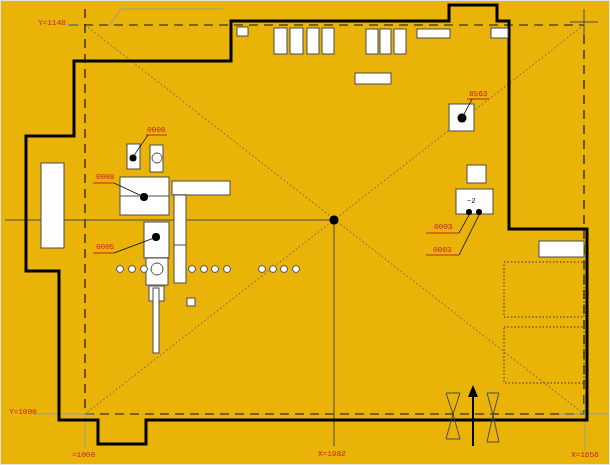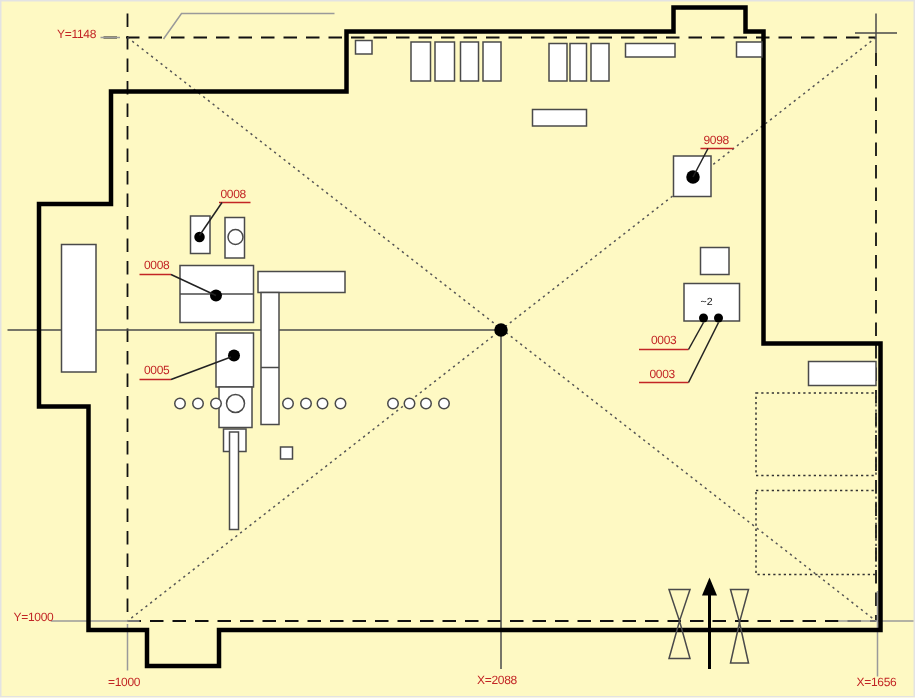--- a/index.html
+++ b/index.html
@@ -3,23 +3,23 @@
 <meta charset="utf-8">
 <style>
   :root{
     --label-red:#c22525;
     --outline:#000000;
     --thin:#4a4a4a;
     --gray:#9a9a9a;
   }
   html,body{margin:0;padding:0;background:#fff;}
   #stage{
-    position:relative;width:610px;height:465px;background:#fef9c3;
+    position:relative;width:610px;height:465px;background:#eab308;
     border:1px solid #e3e3e3;box-sizing:border-box;overflow:hidden;
-    font-family:Liberation Sans, sans-serif;
+    font-family:Liberation Mono, monospace;
   }
   svg{position:absolute;left:0;top:0;}
   .outline{fill:none;stroke:var(--outline);stroke-width:3;}
   .thin{fill:none;stroke:var(--thin);stroke-width:1;}
   .thinw{fill:#ffffff;stroke:var(--thin);stroke-width:1;}
   .grayln{fill:none;stroke:var(--gray);stroke-width:1;}
   .dash{fill:none;stroke:#111;stroke-width:1.2;stroke-dasharray:9 6;}
   .dotted{fill:none;stroke:#555;stroke-width:1;stroke-dasharray:1.5 2.5;}
   .dottedrect{fill:none;stroke:#333;stroke-width:1;stroke-dasharray:1.5 2;}
   .leader{fill:none;stroke:#222;stroke-width:1;}
@@ -163,24 +163,24 @@
     <path class="leader" d="M471,98 L461,117"></path>
     <path class="redline" d="M425,232 H458"></path>
     <path class="leader" d="M458,232 L468,214"></path>
     <path class="redline" d="M425,254 H458"></path>
     <path class="leader" d="M458,254 L478,214"></path>
   </svg>
 
   <div class="lbl" style="left:37px;top:17px">Y=1148</div>
   <div class="lbl" style="left:8px;top:406px">Y=1000</div>
   <div class="lbl" style="left:71px;top:449px">=1000</div>
-  <div class="lbl" style="left:317px;top:448px">X=2088</div>
+  <div class="lbl" style="left:317px;top:448px">X=1982</div>
   <div class="lbl" style="left:570px;top:449px">X=1656</div>
 
   <div class="lbl" style="left:146px;top:124px">0008</div>
   <div class="lbl" style="left:95px;top:171px">0008</div>
   <div class="lbl" style="left:95px;top:241px">0005</div>
-  <div class="lbl" style="left:468px;top:88px">9098</div>
+  <div class="lbl" style="left:468px;top:88px">8563</div>
   <div class="lbl" style="left:433px;top:221px">0003</div>
   <div class="lbl" style="left:432px;top:244px">0003</div>
 
   <div class="ann" style="left:466px;top:197px">~2</div>
 </div>
 
 </body></html>

